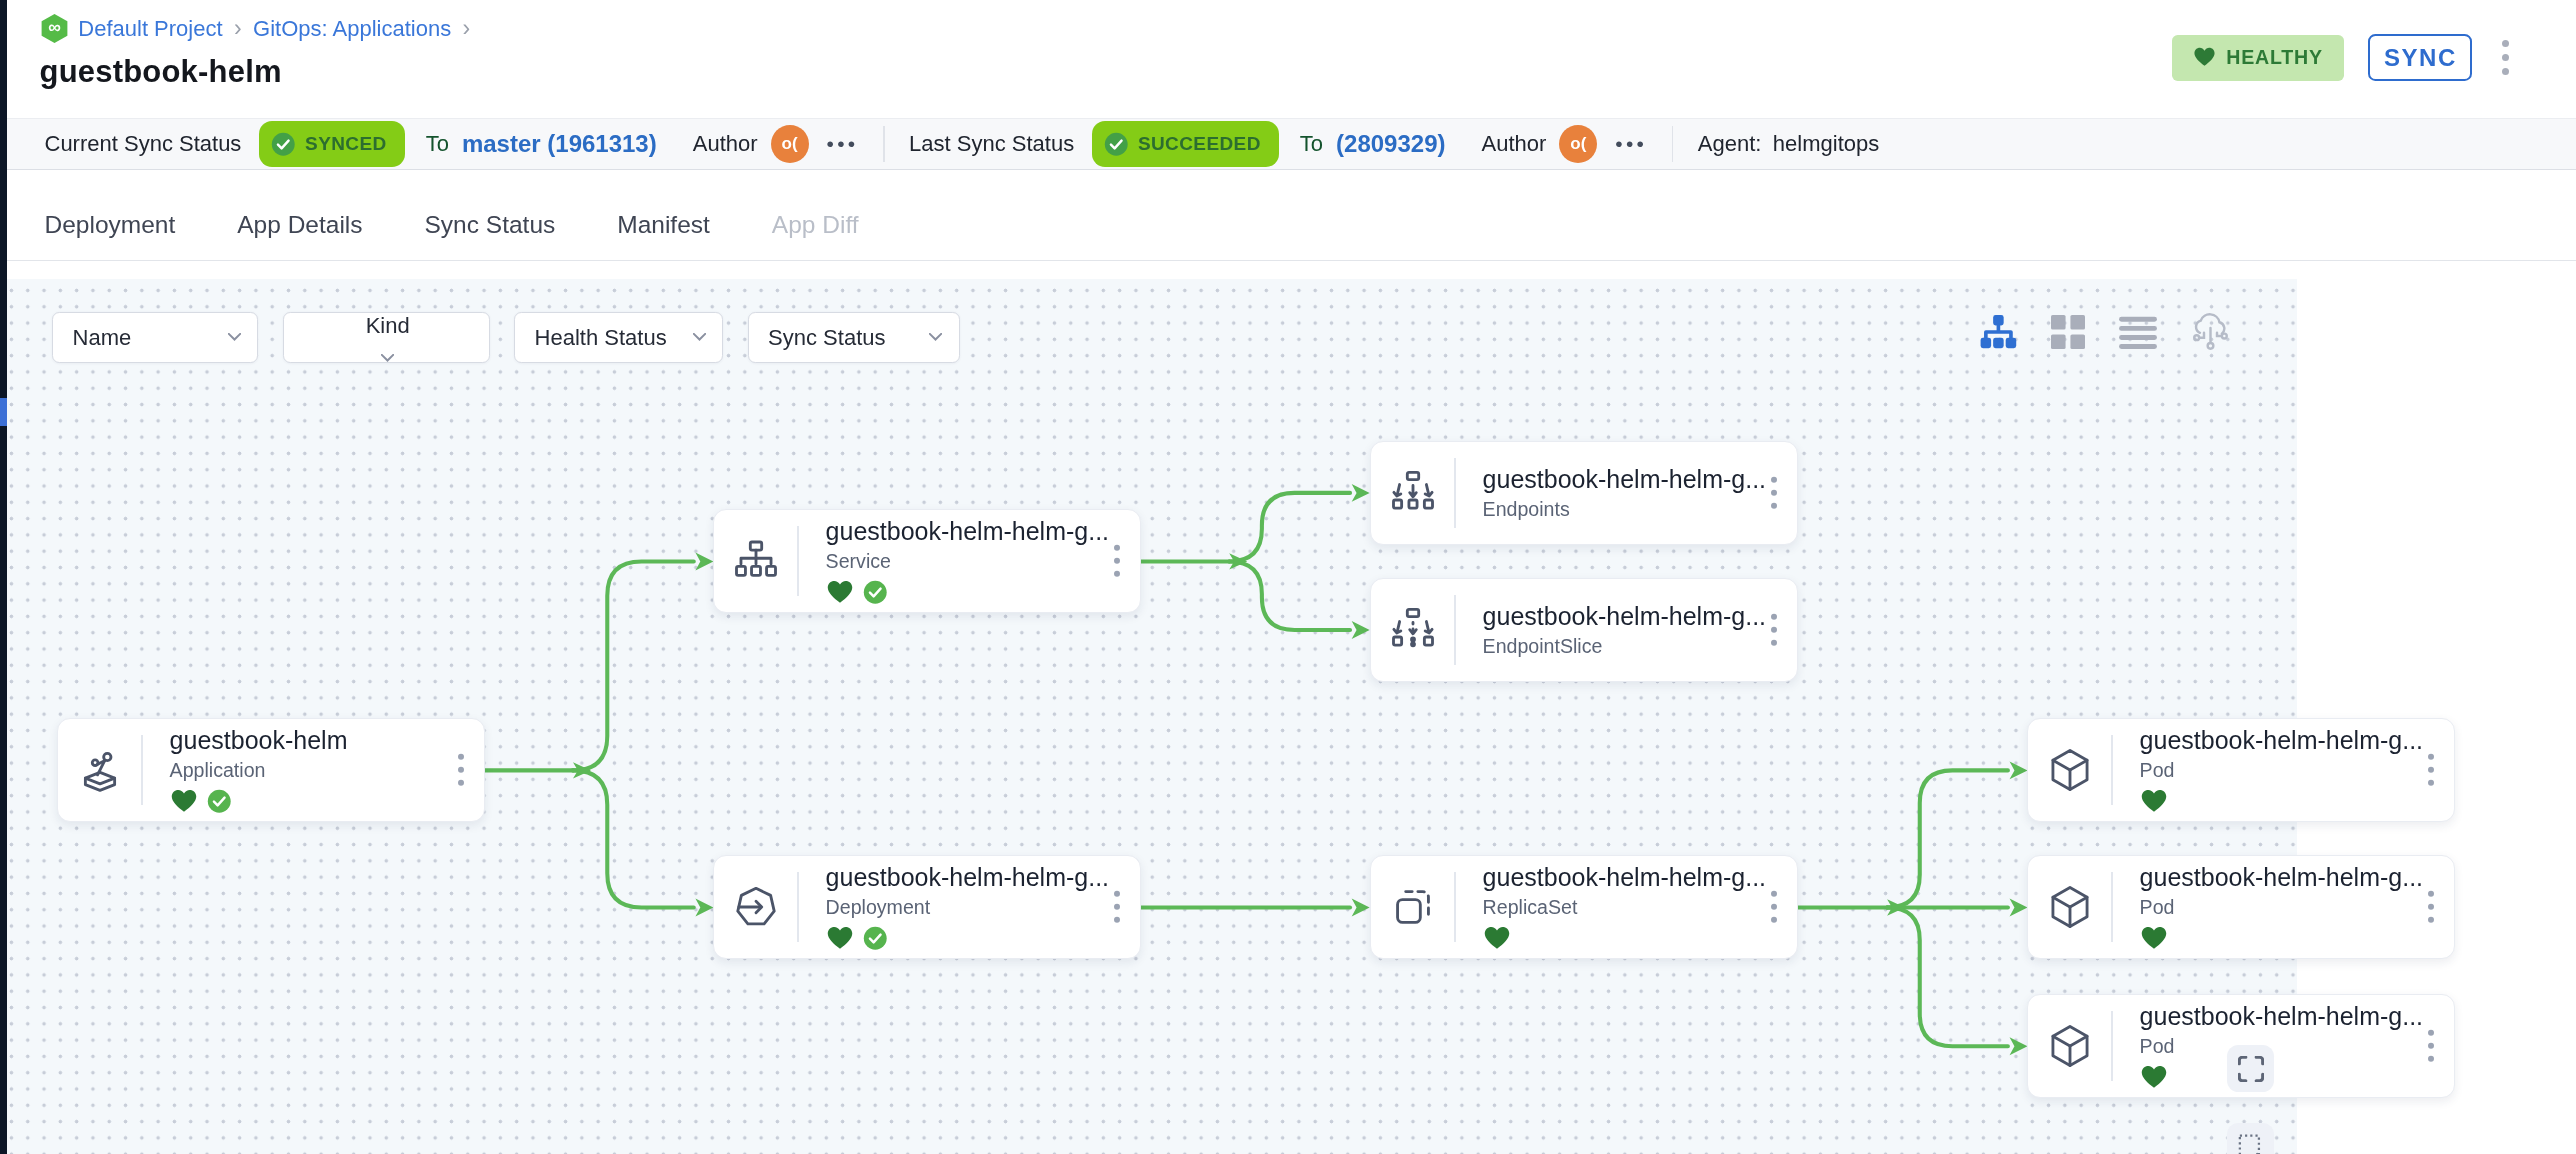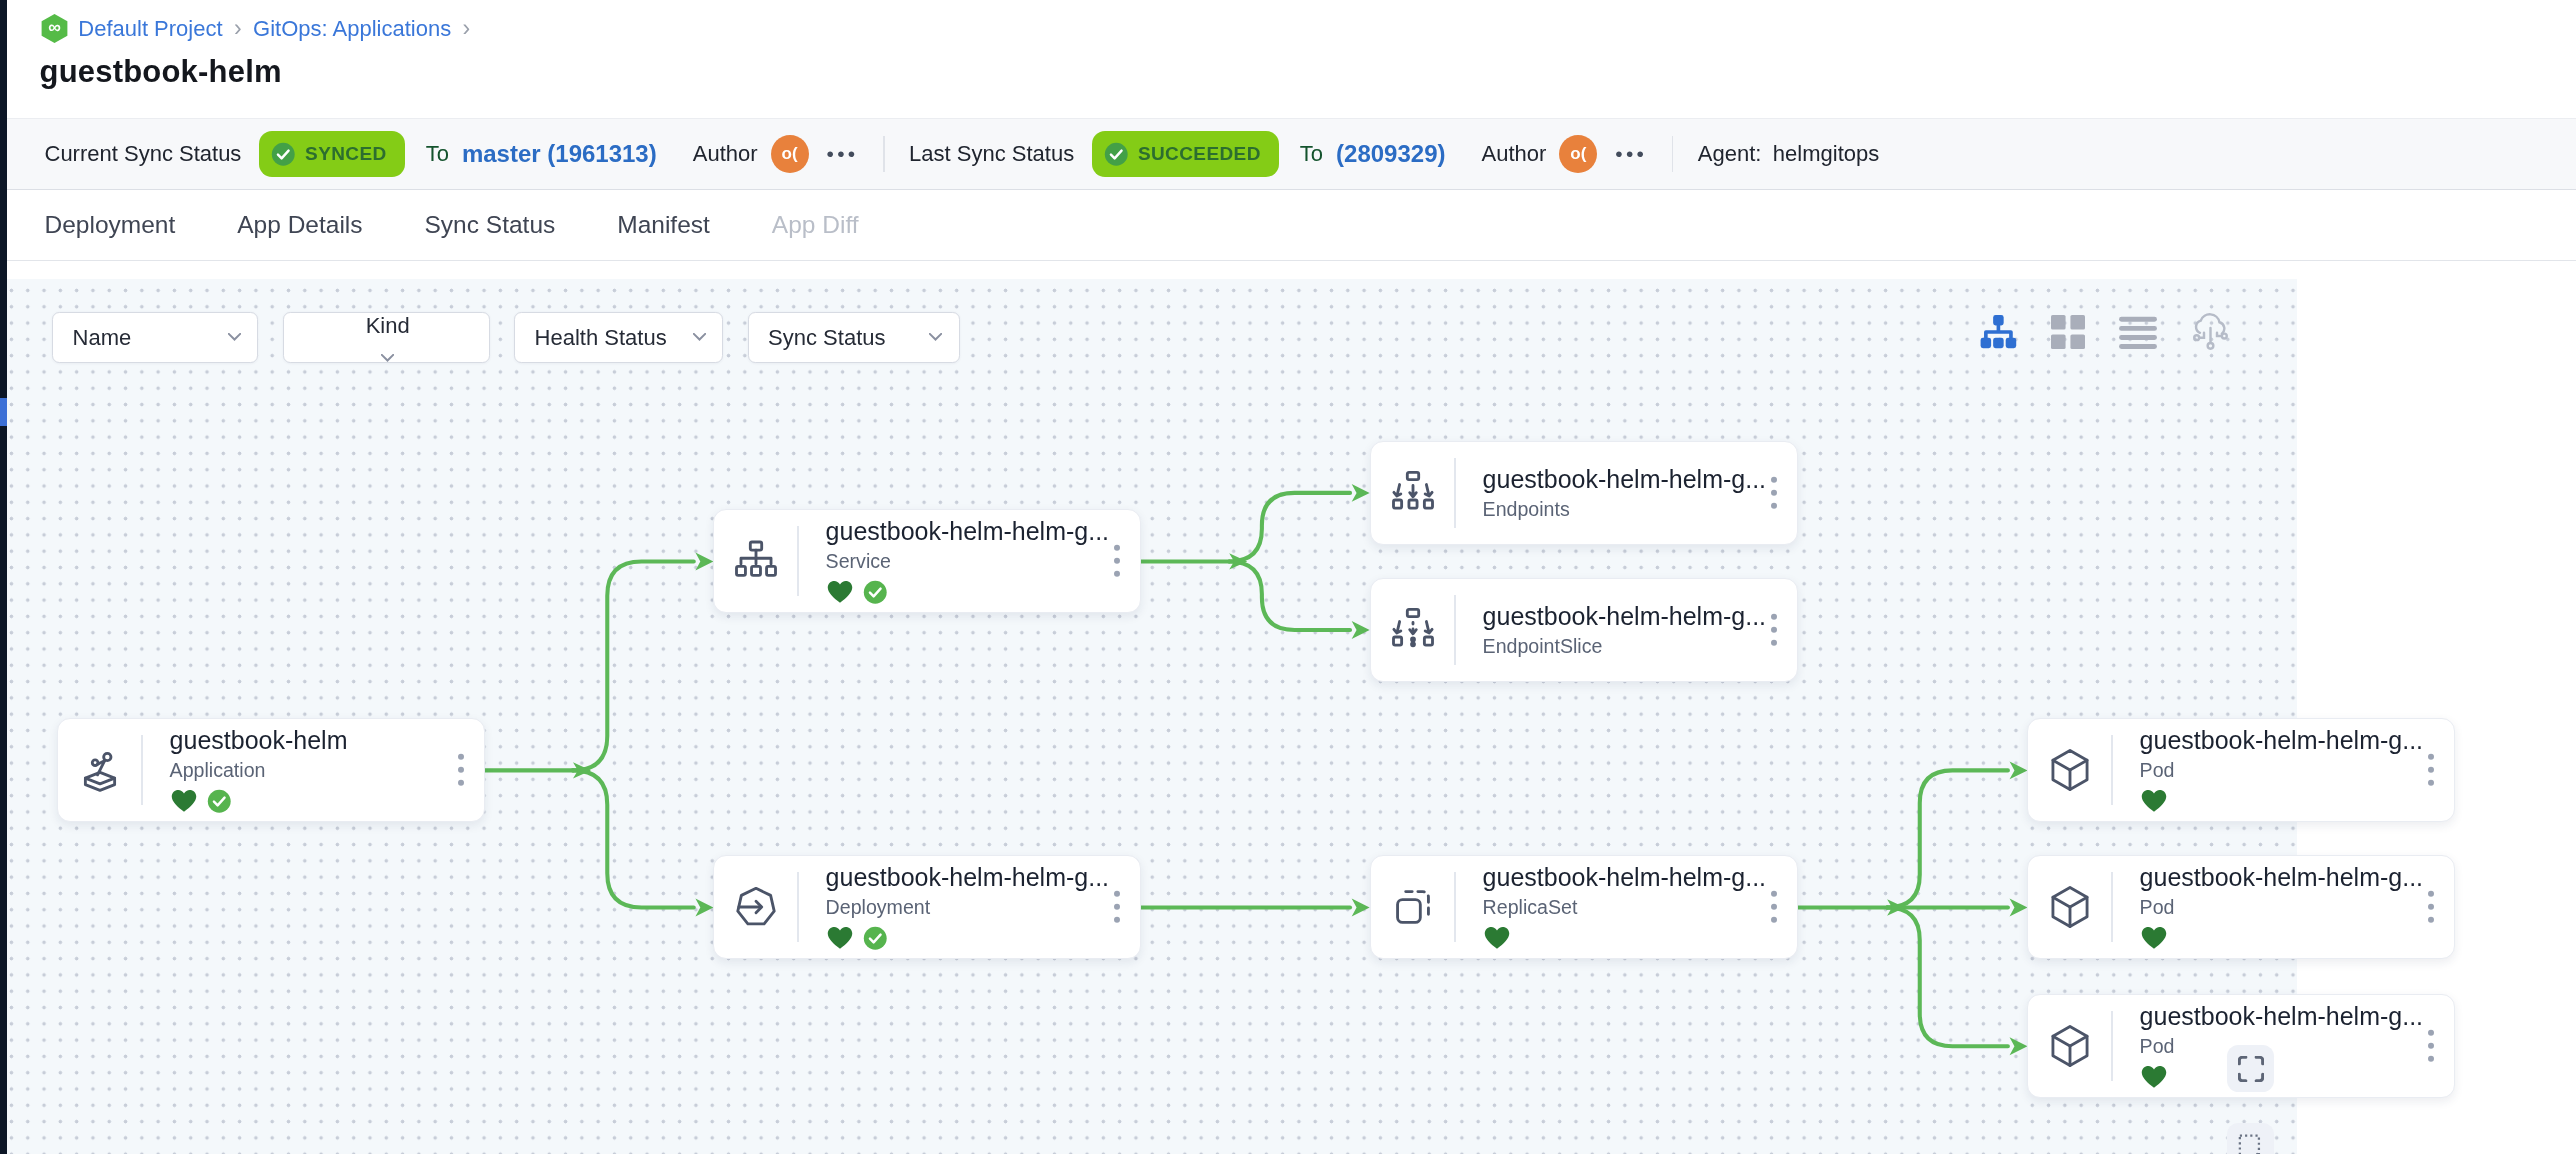--- a/index.html
+++ b/index.html
@@ -21,21 +21,21 @@
   .healthy-badge { display:flex; align-items:center; gap:9.8px; height:46px; padding:0 21px;
                    background:#c4e7af; border-radius:5.7px; color:#2d7a36; font-weight:bold;
                    font-size:19.6px; letter-spacing:0.8px; }
   .sync-btn { width:104px; height:47px; border:2.4px solid #2e6cce; border-radius:7.3px; background:#fff;
               color:#2e6cce; font-weight:bold; font-size:24px; letter-spacing:1.6px;
               display:flex; align-items:center; justify-content:center; cursor:pointer; }
   .kebab-v { display:flex; flex-direction:column; gap:6.5px; padding:4.9px; cursor:pointer; }
   .kebab-v i { width:7.3px; height:7.3px; border-radius:50%; background:#a9aeba; }
 
   
-  .status-bar { position:absolute; left:6.5px; top:118px; right:0; height:72px; background:#f7f8fa;
+  .status-bar { position:absolute; left:6.5px; top:118px; right:0; height:52px; background:#f7f8fa;
                 border-top:0.8px solid #ebedf1; border-bottom:0.8px solid #dcdfe5;
                 display:flex; align-items:center; padding:0 38px; font-size:22px; color:#20252f; }
   .sb-badge { display:flex; align-items:center; gap:9.8px; height:46px; padding:0 18px 0 11.4px;
               background:#84cc16; border-radius:13px; color:#2c6e2f; font-weight:bold;
               font-size:19px; letter-spacing:0.4px; margin:0 21px 0 18px; }
   .sb-to { font-size:22px; color:#14532d; margin-right:13px; }
   .sb-link { color:#2b6cc4; font-weight:bold; font-size:24px; cursor:pointer; }
   .sb-author { margin:0 13px 0 36px; }
   .avatar { width:38px; height:38px; border-radius:50%; background:#e8813c; color:#fff;
             display:flex; align-items:center; justify-content:center; font-size:17px; font-weight:bold; flex:none; }
@@ -97,20 +97,34 @@
       <polygon points="18,1 34,10 34,28 18,37 2,28 2,10" fill="#55bb47" rx="4"></polygon>
       <text x="18" y="25" text-anchor="middle" font-size="22" fill="#ffffff" font-weight="bold">∞</text>
     </svg>
     <span class="crumb">Default Project</span>
     <span class="sep">›</span>
     <span class="crumb">GitOps: Applications</span>
     <span class="sep">›</span>
   </div>
   <div class="page-title">guestbook-helm</div>
 
+  <div class="header-actions">
+    <div class="healthy-badge">
+      <svg width="23" height="20.4" viewBox="0 0 32 28">
+        <path d="M16 26 C8 20 2 14 2 8.5 C2 4 5.5 1 9.5 1 C12 1 14.5 2.5 16 5 C17.5 2.5 20 1 22.5 1 C26.5 1 30 4 30 8.5 C30 14 24 20 16 26 Z" fill="#2d7a36"></path>
+      </svg>
+      <span>HEALTHY</span>
+    </div>
+    <div class="sync-btn">SYNC</div>
+    <div class="kebab-v">
+        <i></i>
+        <i></i>
+        <i></i>
+      </div>
+  </div>
 </div>
 
 <div class="status-bar">
   <span>Current Sync Status</span>
   <span class="sb-badge">
     <svg width="24.5" height="24.5" viewBox="0 0 30 30">
       <circle cx="15" cy="15" r="14" fill="#43a047"></circle>
       <path d="M8.5 15.5 L13 20 L21.5 10.5" stroke="#fff" stroke-width="3" fill="none" stroke-linecap="round" stroke-linejoin="round"></path>
     </svg>
     <span>SYNCED</span>

